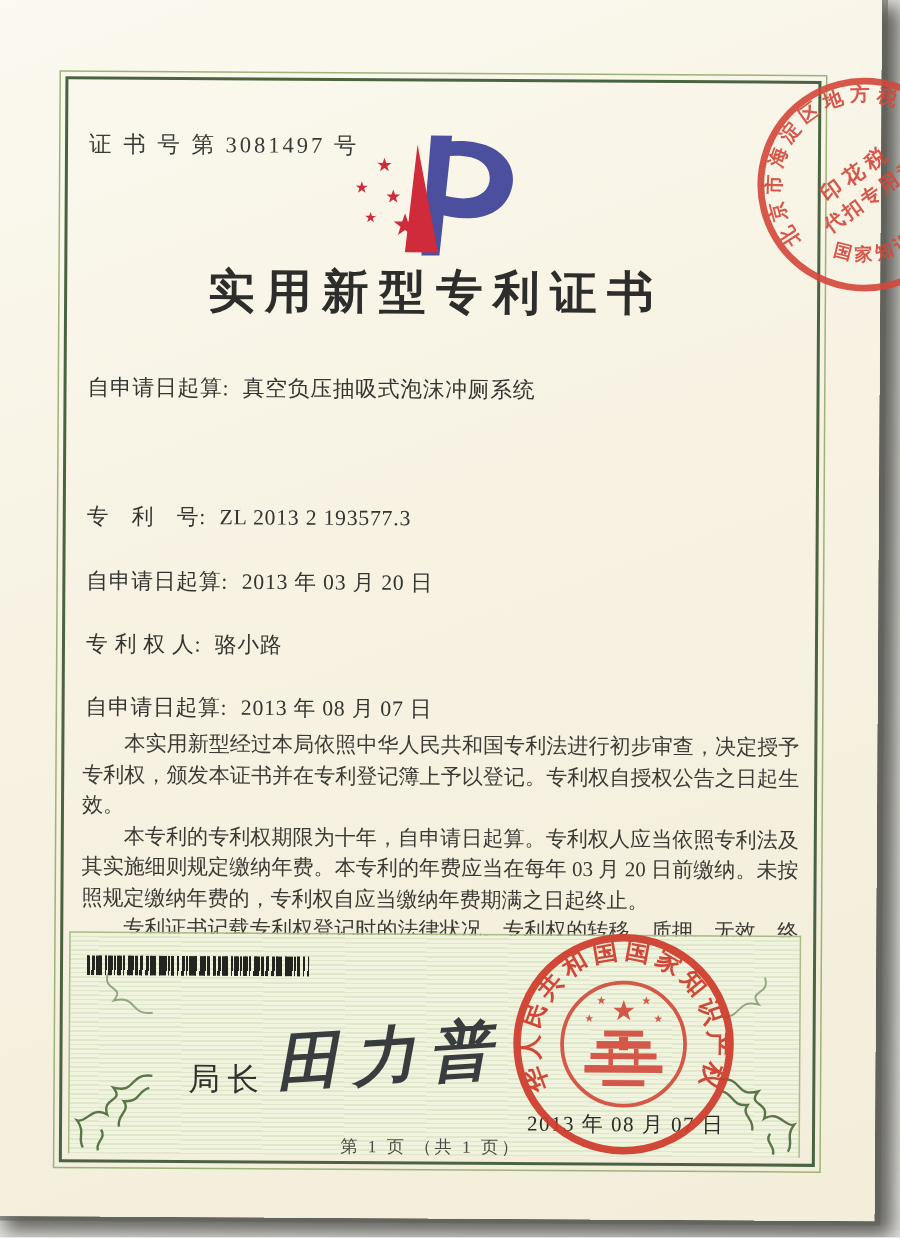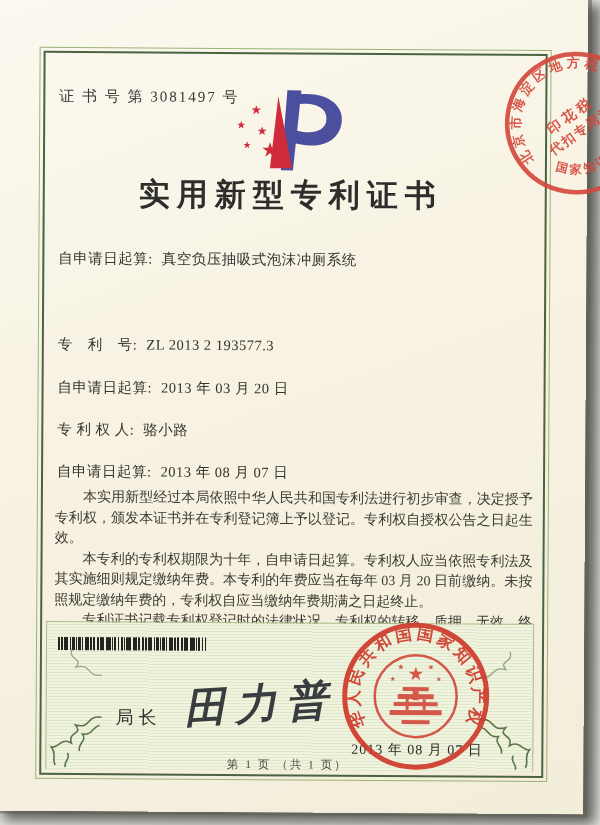--- a/index.html
+++ b/index.html
@@ -22,21 +22,21 @@
   .paras{left:62px;top:496px;width:478px;font-size:14px;line-height:20.5px;
     color:#3b3a34;text-align:justify;}
   .paras p{margin:0;text-indent:2em;}
   .panel{left:54px;top:630px;width:488px;height:148px;
     background:repeating-linear-gradient(0deg,#e1e7ca 0px,#e1e7ca 1px,#f0f3de 1px,#f0f3de 3px);
     border:1px solid #a9bc86;border-bottom:none;box-sizing:border-box;}
   .barcode{left:66px;top:646px;width:148px;height:13px;background:
     repeating-linear-gradient(90deg,#23231f 0 1px,transparent 1px 4px),
     repeating-linear-gradient(90deg,#23231f 0 2px,transparent 2px 7px),
     repeating-linear-gradient(90deg,#23231f 0 1px,transparent 1px 3px);}
-  .director{left:124px;top:714px;font-size:18px;letter-spacing:5px;color:#32312d;}
+  .director{left:134px;top:714px;font-size:21px;letter-spacing:5px;color:#32312d;}
   .signature{left:192px;top:684px;font-size:42px;font-weight:600;font-style:italic;
     letter-spacing:9px;color:#22252b;transform:rotate(-4deg);opacity:.88;}
   .seal{left:347px;top:626px;width:154px;height:154px;opacity:.92;}
   .seal-date{left:360px;top:748px;font-size:14px;letter-spacing:1px;color:#2c2b27;}
   .footer{left:0;right:0;top:765px;text-align:center;font-size:11.5px;
     letter-spacing:2px;color:#4a4a43;}
   .tax-stamp{left:506px;top:54px;width:150px;height:150px;transform:rotate(-36deg);opacity:.9;}
   .fl{width:56px;height:56px;}
   .fl-bl{left:58px;top:722px;}
   .fl-br{left:484px;top:722px;transform:scaleX(-1);}

